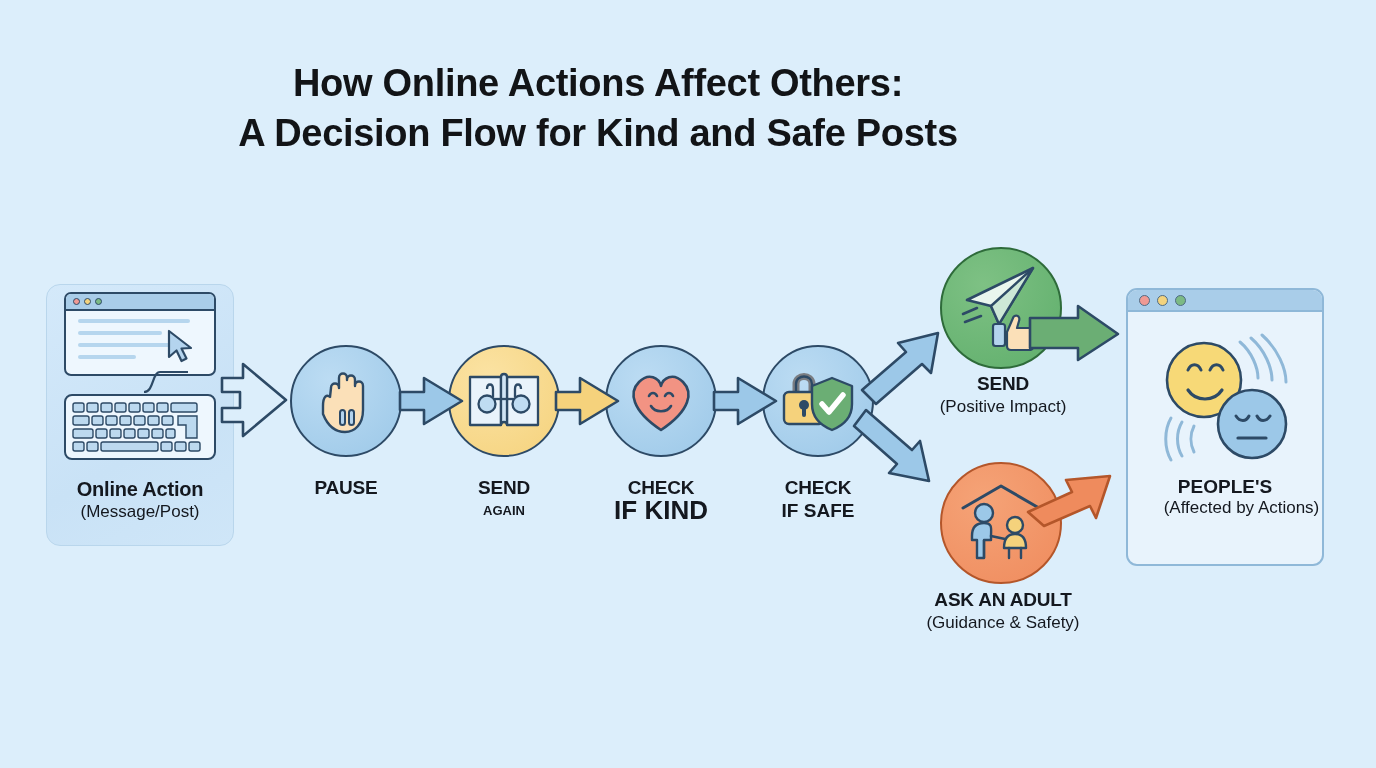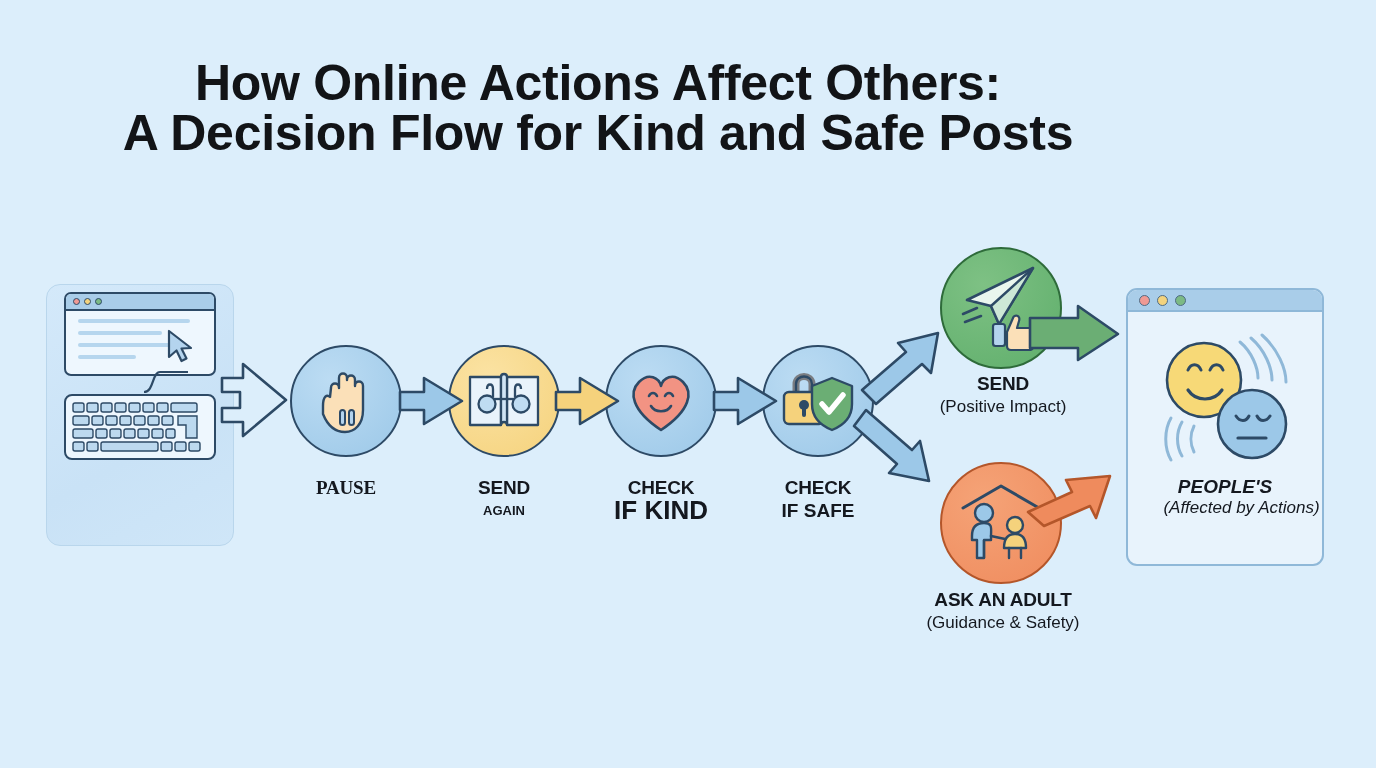--- a/index.html
+++ b/index.html
@@ -11,21 +11,21 @@
     overflow:hidden;
     position:relative;
   }
   .stage{ position:absolute; inset:0; }
 
   
   .title{
     position:absolute; left:0; top:58px; width:1196px;
     text-align:center;
     font-weight:bold;
-    font-size:50px;
+    font-size:38px;
     line-height:50px;
     letter-spacing:-0.3px;
     color:#121417;
   }
   .title .l2{ display:block; }
 
   
   .left-card{
     position:absolute; left:46px; top:284px;
     width:188px; height:262px;
@@ -92,21 +92,21 @@
     border:2.5px solid #8fb8d8;
     border-radius:11px;
     overflow:hidden;
   }
   .right-panel .bar{
     height:22px; background:#a9cde9; border-bottom:2px solid #8fb8d8;
     display:flex; align-items:center; gap:7px; padding-left:11px;
   }
   .right-panel .dot{ width:11px; height:11px; border-radius:50%; border:1.5px solid #4f6b84;}
   .right-label{
-    position:absolute; left:1126px; top:475px; width:198px; text-align:center;font-style:italic;
+    position:absolute; left:1126px; top:475px; width:198px; text-align:center;
   }
   .right-label .main{ font-weight:bold; font-size:19px; line-height:23px; }
   .right-label .sub{ font-size:17px;margin-left:33px; }
 
   svg{ display:block; overflow:visible; }
   .ovl{ position:absolute; left:0; top:0; width:1376px; height:768px; pointer-events:none; }
 </style>
 </head>
 <body>
 
@@ -167,32 +167,36 @@
         <rect x="7" y="46" width="11" height="9" rx="2"></rect>
           <rect x="21" y="46" width="11" height="9" rx="2"></rect>
         <rect x="35" y="46" width="57" height="9" rx="2"></rect>
         <rect x="95" y="46" width="11" height="9" rx="2"></rect>
           <rect x="109" y="46" width="11" height="9" rx="2"></rect>
         <rect x="123" y="46" width="11" height="9" rx="2"></rect>
       </g>
     </svg>
   </div>
 
+  <div class="left-label">
+    <div class="main">Online Action</div>
+    <div class="sub">(Message/Post)</div>
+  </div>
 
   <div class="circle c-blue" style="left:290px; top:345px; width:112px; height:112px;">
     <svg width="62" height="70" viewBox="0 0 62 70">
       <g fill="#fbe0b8" stroke="#2d4a66" stroke-width="2.4" stroke-linejoin="round">
         <path d="M8 40 C8 30 12 28 15 31 L16 22 C16 16 24 16 24 22 L24 12 C24 6 32 6 32 12 L32 14
                  C32 8 40 8 40 14 L40 20 C40 14 48 14 48 20 L48 44 C48 58 40 66 30 66 C18 66 12 58 8 48 Z"></path>
       </g>
       <rect x="25" y="44" width="5" height="15" rx="2.5" fill="#b4d4ee" stroke="#2d4a66" stroke-width="2"></rect>
       <rect x="34" y="44" width="5" height="15" rx="2.5" fill="#b4d4ee" stroke="#2d4a66" stroke-width="2"></rect>
     </svg>
   </div>
-  <div class="node-label" style="left:256px; top:476px;font-family:Liberation Serif, serif;">
+  <div class="node-label" style="left:256px; top:476px;">
     <span>PAUSE</span>
     <span class="sub"></span>
   </div>
 
   <div class="circle c-yellow" style="left:448px; top:345px; width:112px; height:112px;">
     <svg width="78" height="64" viewBox="0 0 78 64">
       <g stroke="#2d4a66" stroke-width="2.3" stroke-linejoin="round">
         <path d="M5 8 H36 V56 H5 Z" fill="#e9f3fb"></path>
         <path d="M73 8 H42 V56 H73 Z" fill="#e9f3fb"></path>
         <path d="M36 8 C36 4 42 4 42 8 V56 C42 52 36 52 36 56 Z" fill="#cfe4f5"></path>

